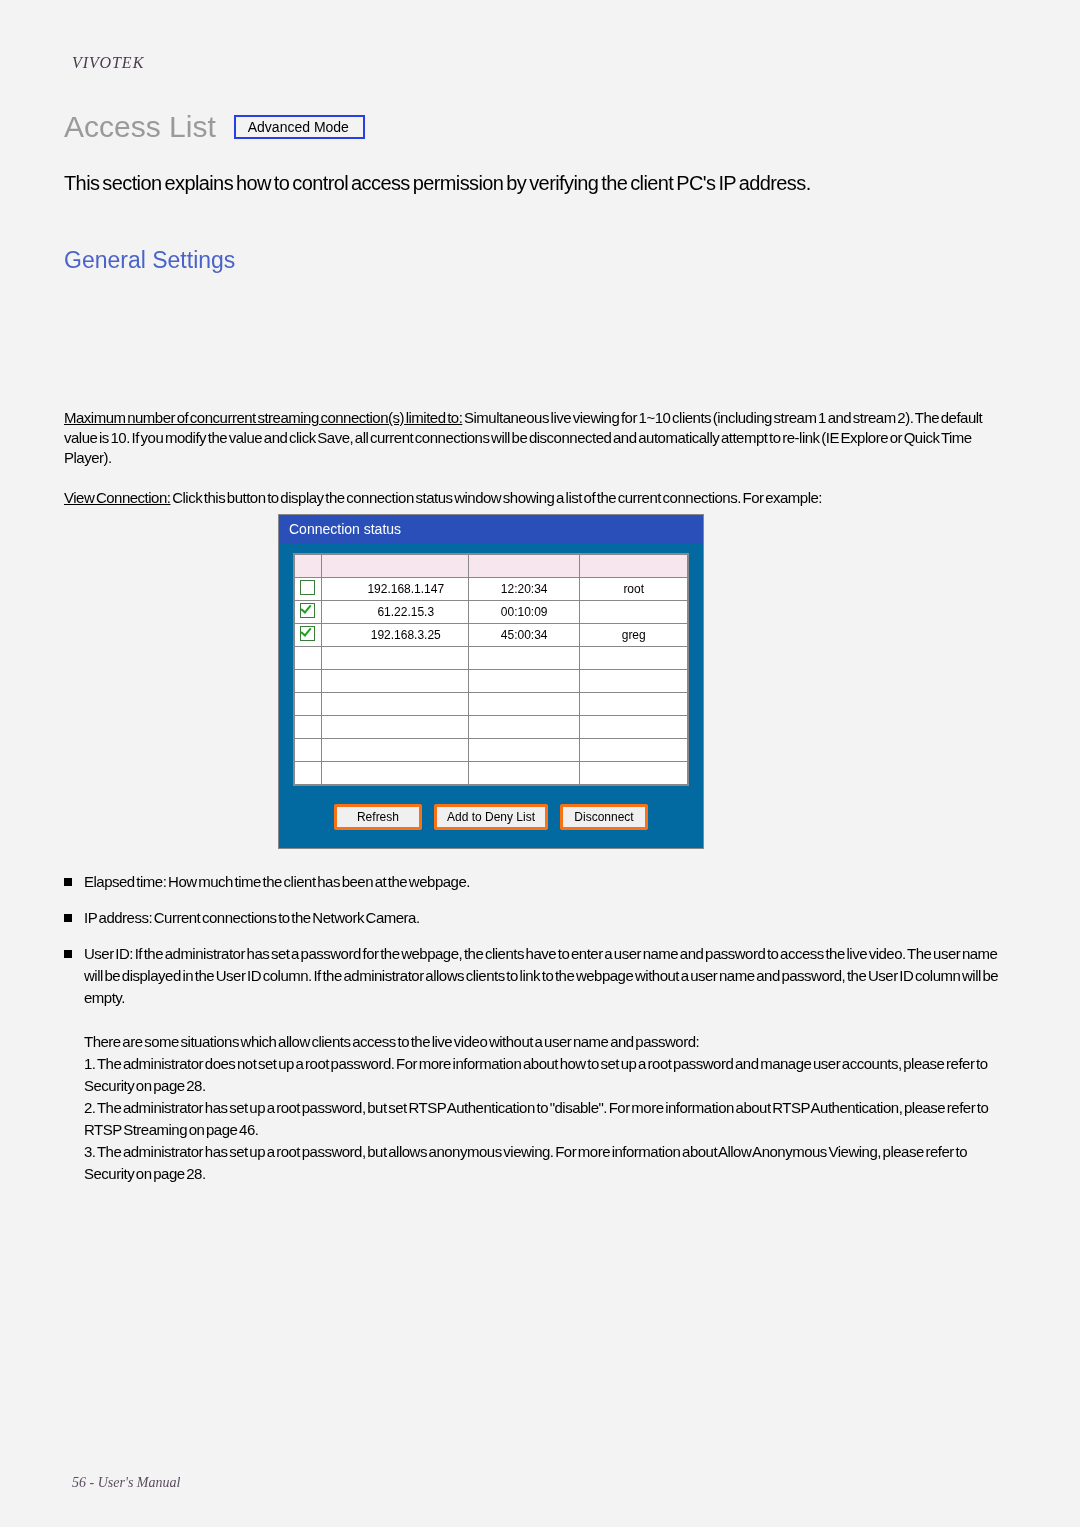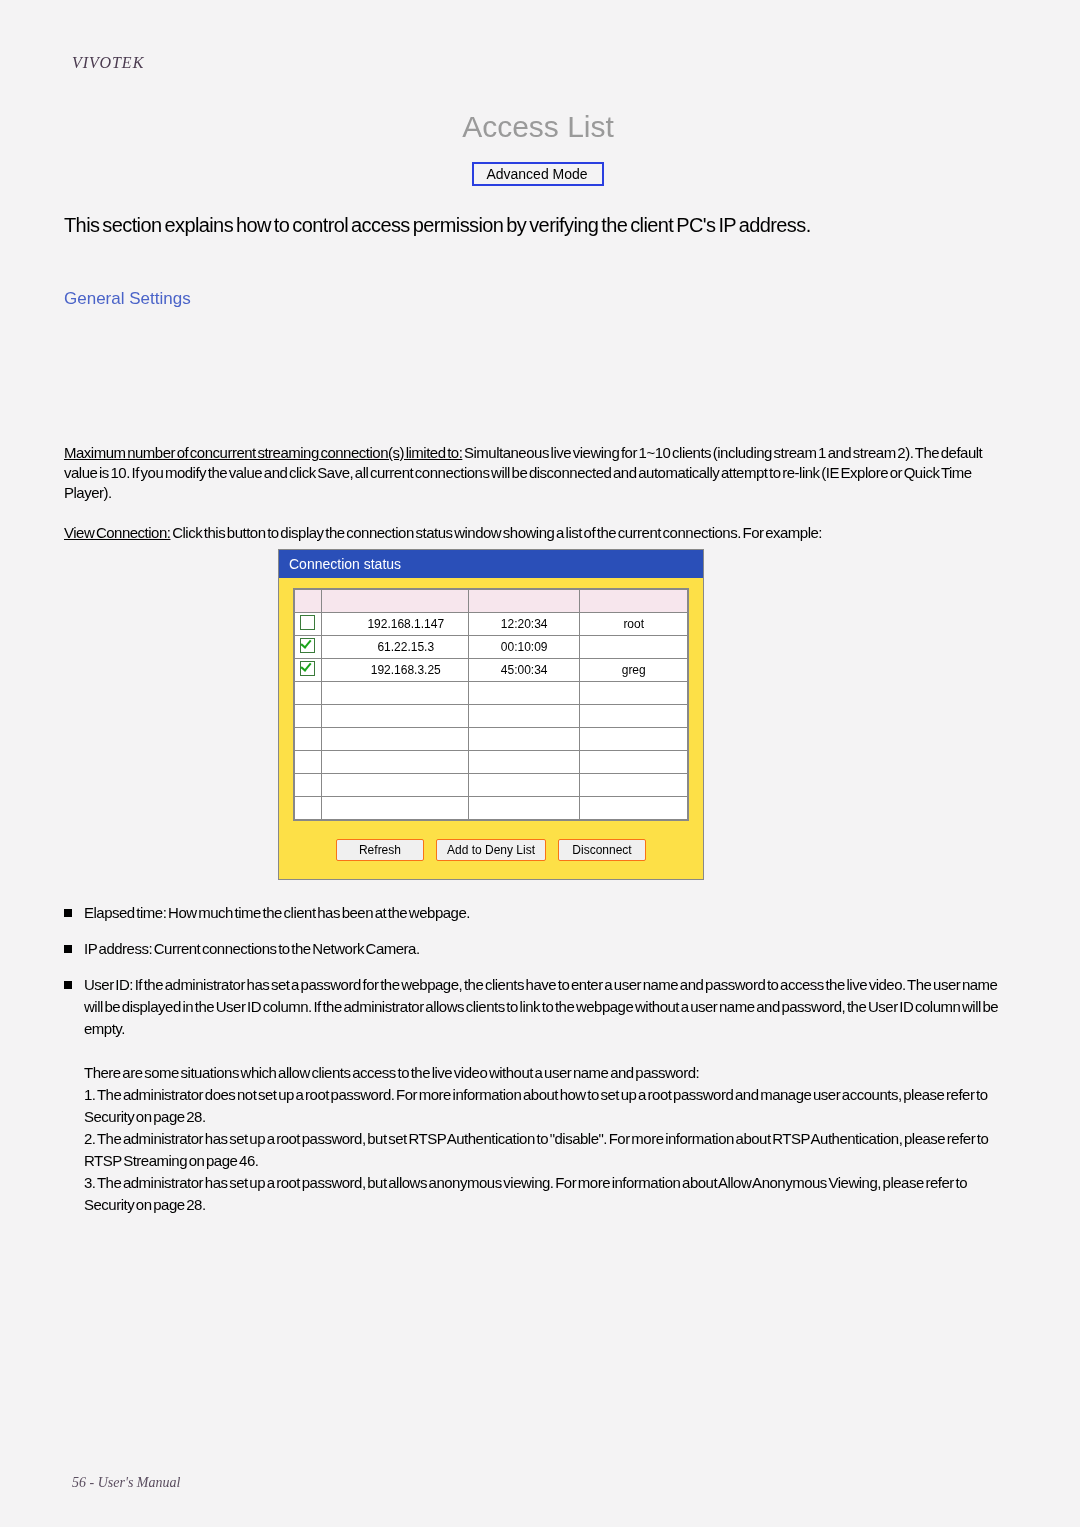--- a/index.html
+++ b/index.html
@@ -31,21 +31,20 @@
   .content {
     position: relative;
     top: 80px;
     left: 16px;
     width: 948px;
   }
   .title-line {
     display: flex;
     align-items: center;
     gap: 18px;
-    flex-direction: column;
   }
   .page-title {
     font-size: 30px;
     color: #9a9a9a;
     font-weight: normal;
   }
   .mode-badge {
     border: 2px solid #2a3fe0;
     padding: 2px 14px 2px 12px;
     font-size: 14px;
@@ -53,40 +52,40 @@
     text-align: right;
   }
   .intro {
     margin-top: 28px;
     font-size: 20px;
     word-spacing: -2px;
     letter-spacing: -0.6px;
   }
   .section-h {
     margin-top: 52px;
-    font-size: 17px;
+    font-size: 23px;
     color: #4a63c8;
   }
   .para {
     margin-top: 14px;
     line-height: 20px;
     font-size: 15px;
     word-spacing: -2px;
     letter-spacing: -0.5px;
   }
   .para .uline {
     text-decoration: underline;
   }
   
   .panel {
     width: 424px;
     margin-left: 214px;
     margin-top: 6px;
     border: 1px solid #888;
-    background: #fde047;
+    background: #0369a1;
   }
   .panel-head {
     background: #2a4fb8;
     color: #fff;
     font-size: 14px;
     padding: 6px 10px;
     font-family: Verdana, Arial, sans-serif;
   }
   .panel-body {
     padding: 10px 14px 18px 14px;
@@ -141,21 +140,21 @@
     justify-content: center;
     gap: 12px;
     margin-top: 18px;
   }
   .panel-buttons button {
     font-family: Verdana, Arial, sans-serif;
     font-size: 12px;
     padding: 3px 10px;
     min-width: 88px;
     background: #f0f0f0;
-    border: 1px solid #f97316;
+    border: 3px solid #f97316;
     border-radius: 2px;
     cursor: pointer;
   }
   ul.bullets {
     list-style: none;
     padding: 0;
     margin-top: 22px;
   }
   ul.bullets > li {
     position: relative;

